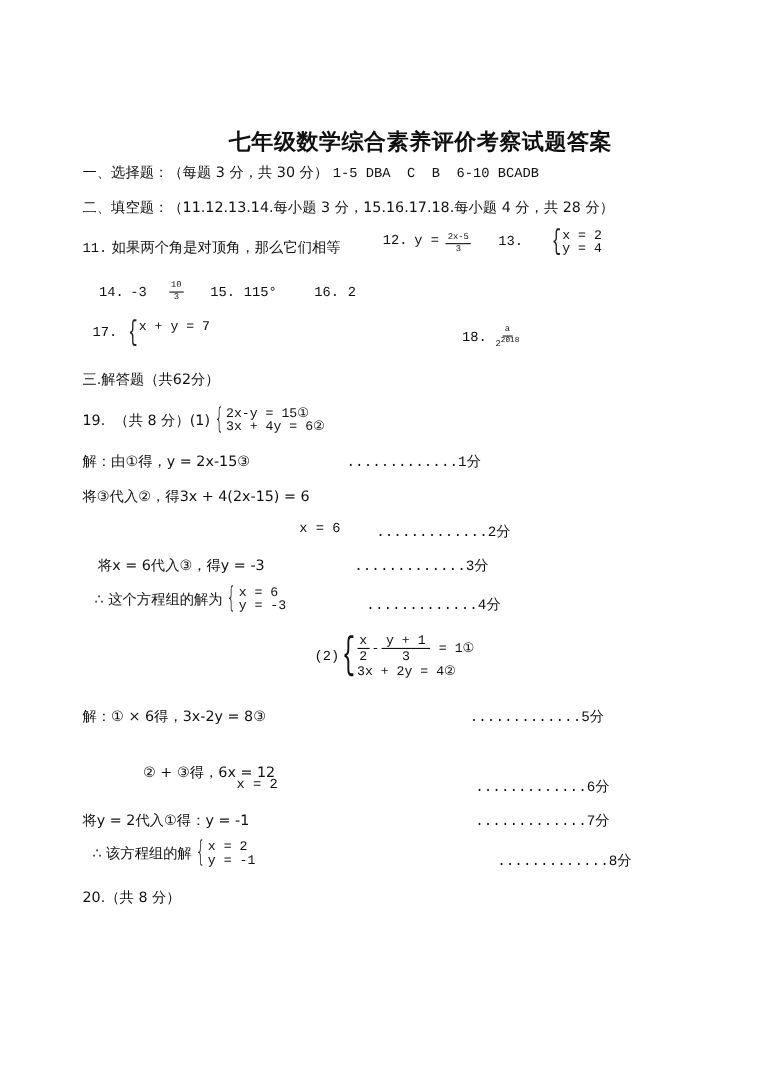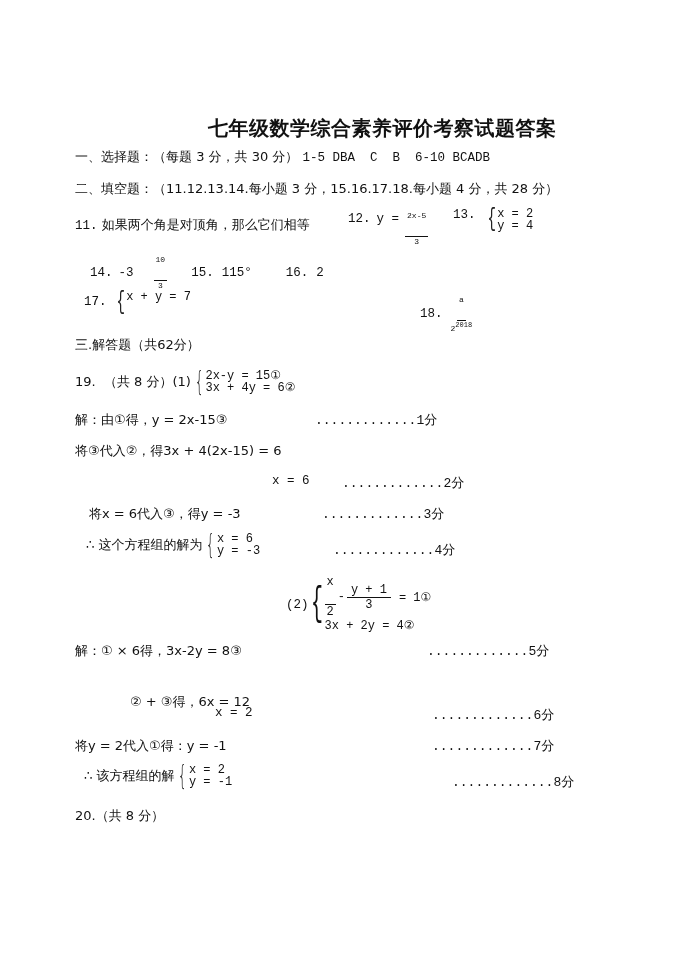--- a/index.html
+++ b/index.html
@@ -6,21 +6,21 @@
   body {
     width: 688px; height: 971px; position: relative; overflow: hidden;
     font-family: "DejaVu Serif", "Liberation Serif", serif;
     color: #111;
   }
   .abs { position: absolute; white-space: nowrap; }
   .title { font-weight: bold; font-size: 20px; letter-spacing: 0.5px; }
   .mono { font-family: "Liberation Mono", "DejaVu Sans Mono", monospace; font-size: 12.5px; }
   .cjk { font-family: "DejaVu Sans", "Liberation Sans", sans-serif; font-size: 13px; }
   .frac { display: inline-flex; flex-direction: column; align-items: center; vertical-align: middle; font-size: 8px; line-height: 1; }
-  .frac .num { padding: 0 2px 16px; border-bottom: 1px solid #111; }
+  .frac .num { padding: 0 2px 1px; border-bottom: 1px solid #111; }
   .frac .den { padding-top: 1px; }
   .brace { display: inline-flex; align-items: stretch; vertical-align: middle; }
   .brace .b { font-size: 26px; line-height: 22px; font-weight: 100; transform: scaleX(0.55); display: inline-block; margin-right: -2px; color:#222;}
   .brace .rows { display: flex; flex-direction: column; font-family: "Liberation Mono", "DejaVu Sans Mono", monospace; font-size: 12px; line-height: 12px; }
   .dots { font-family: "Liberation Mono", monospace; font-size: 13px; letter-spacing: 0px; }
   sup { font-size: 7px; }
 </style>
 </head>
 <body>
 
@@ -42,21 +42,21 @@
 
   <div class="abs mono" style="left:348px; top:212px; display:flex; align-items:flex-start; gap:6px;">
     <span>12.</span>
     <span>y =</span>
     <span class="frac">
       <span class="num">2x-5</span>
       <span class="den">3</span>
     </span>
   </div>
 
-  <div class="abs mono" style="left:453px; top:208px; display:flex; align-items:flex-start; gap:8px;">
+  <div class="abs mono" style="left:453px; top:208px; display:flex; align-items:center; gap:22px;">
     <span>13.</span>
     <span class="brace">
       <span class="b">{</span>
       <span class="rows">
         <span>x = 2</span>
         <span>y = 4</span>
       </span>
     </span>
   </div>
 

